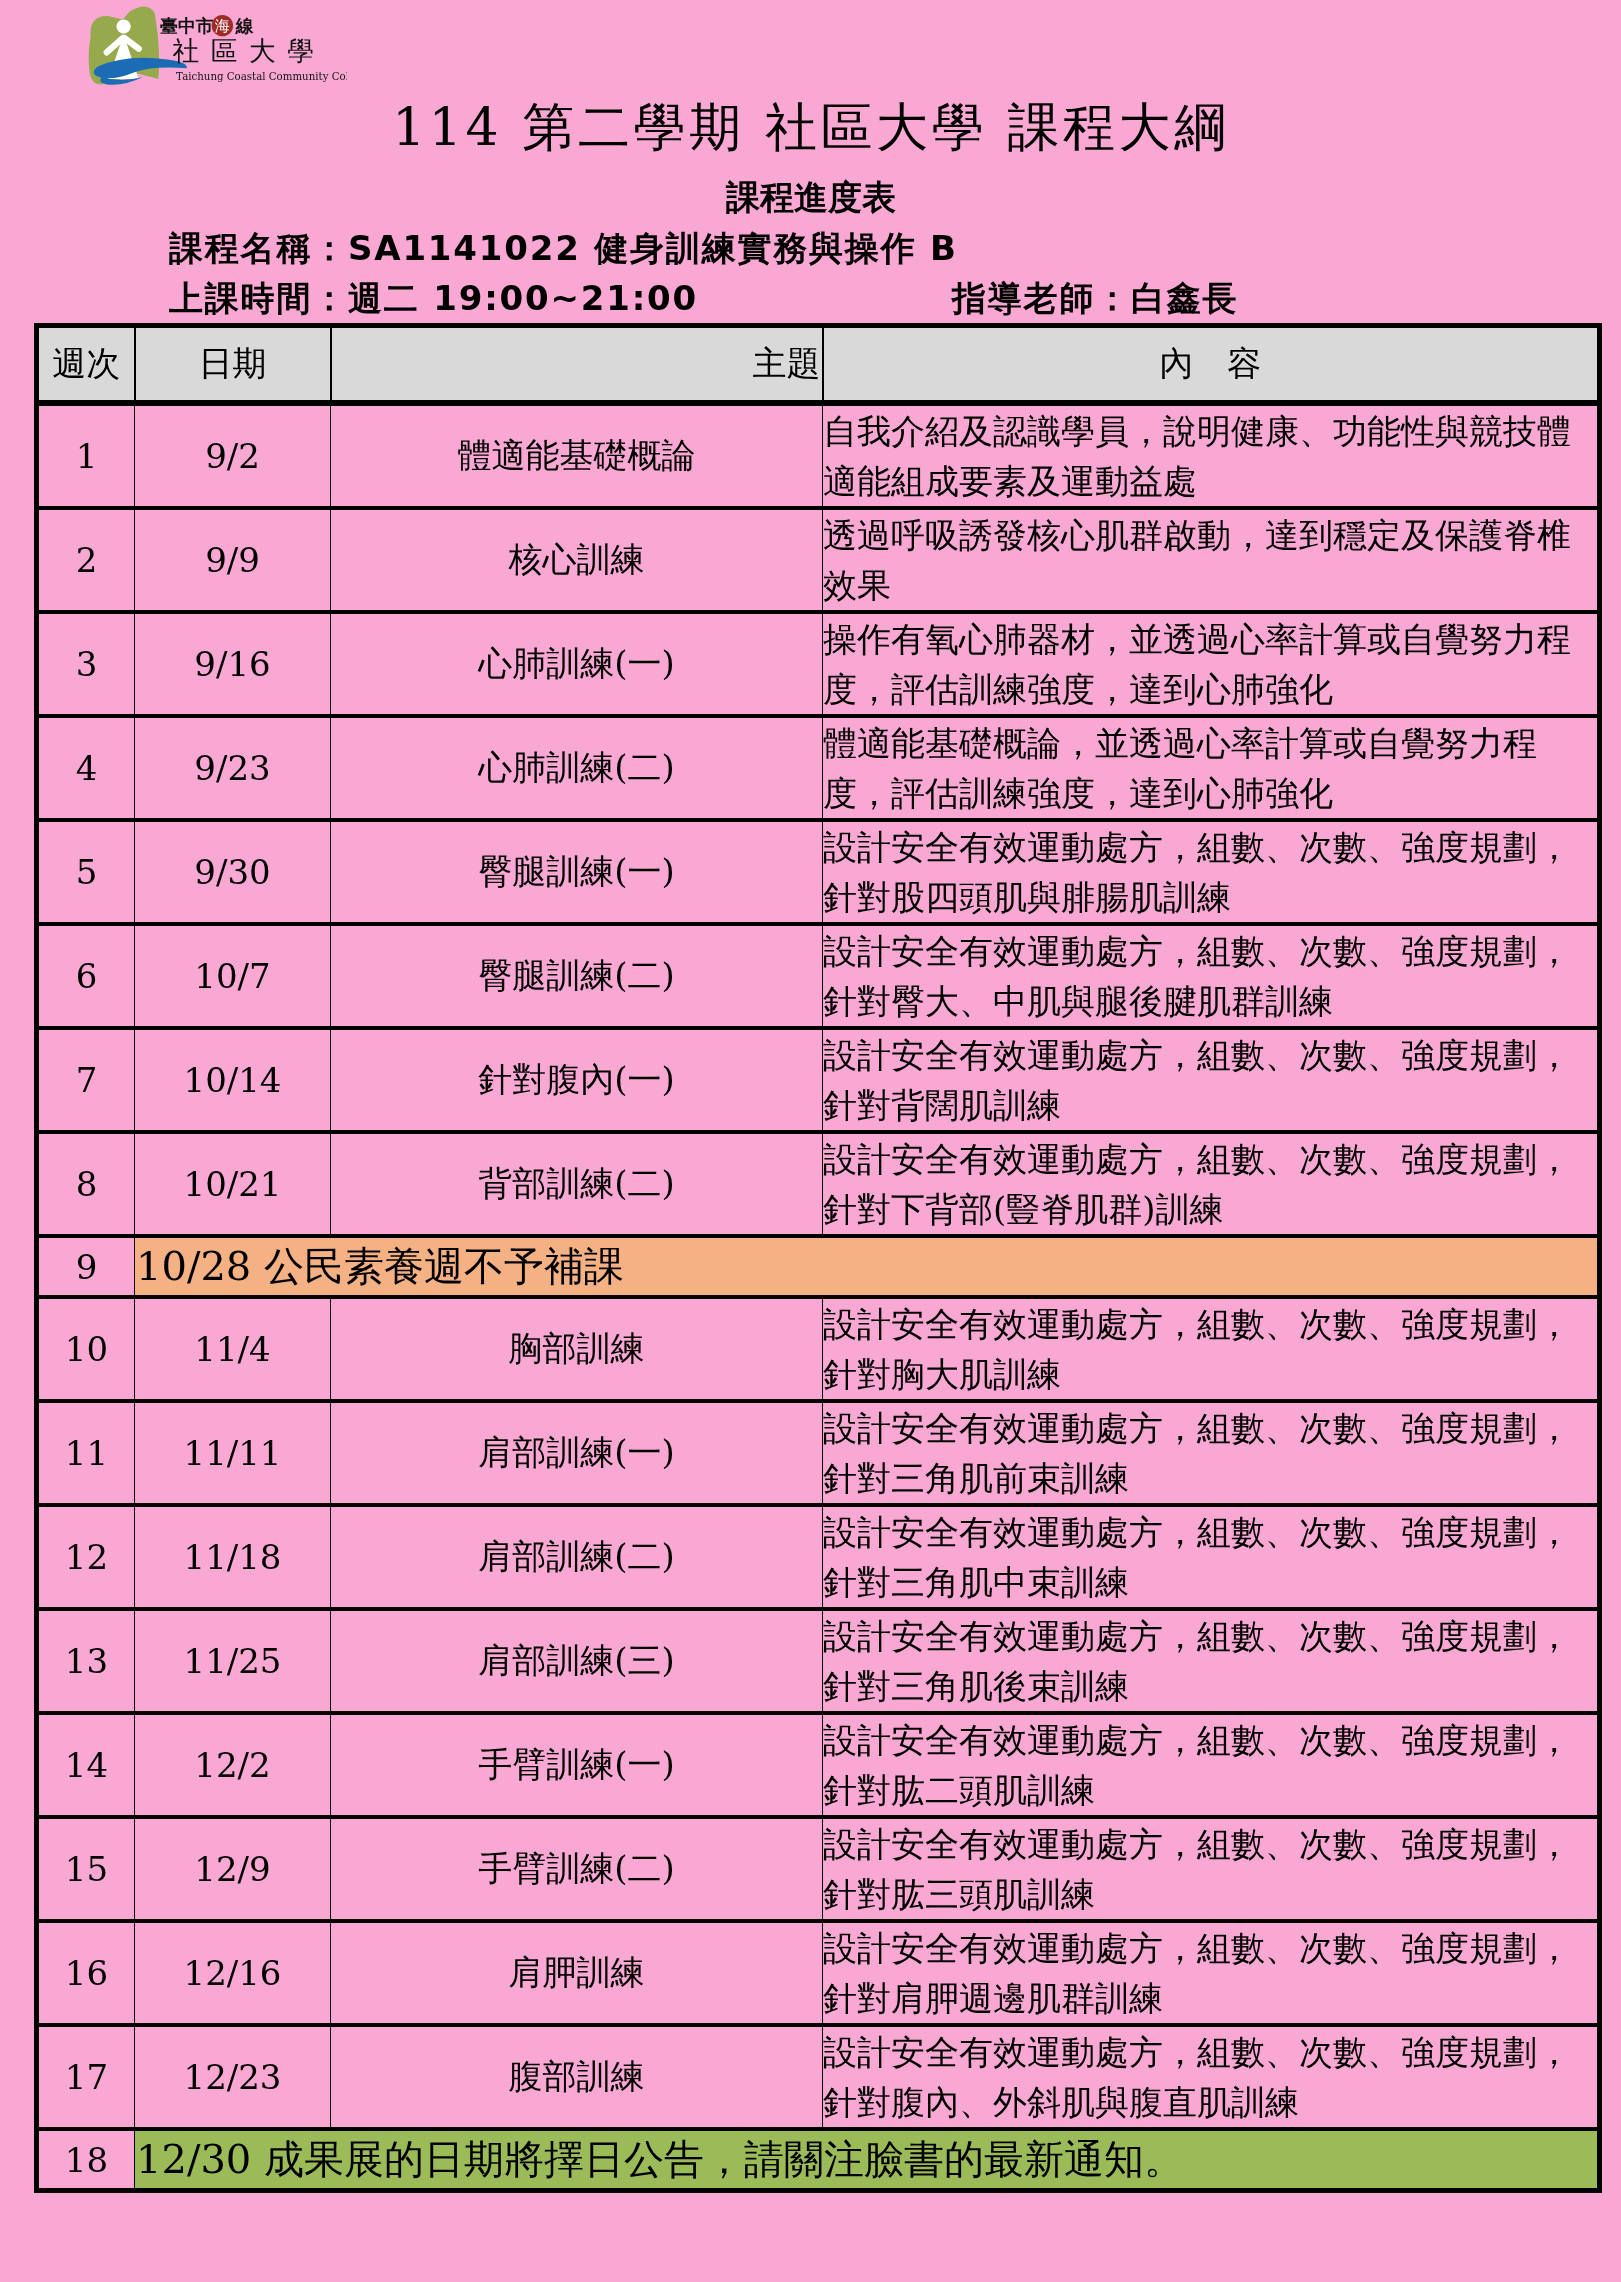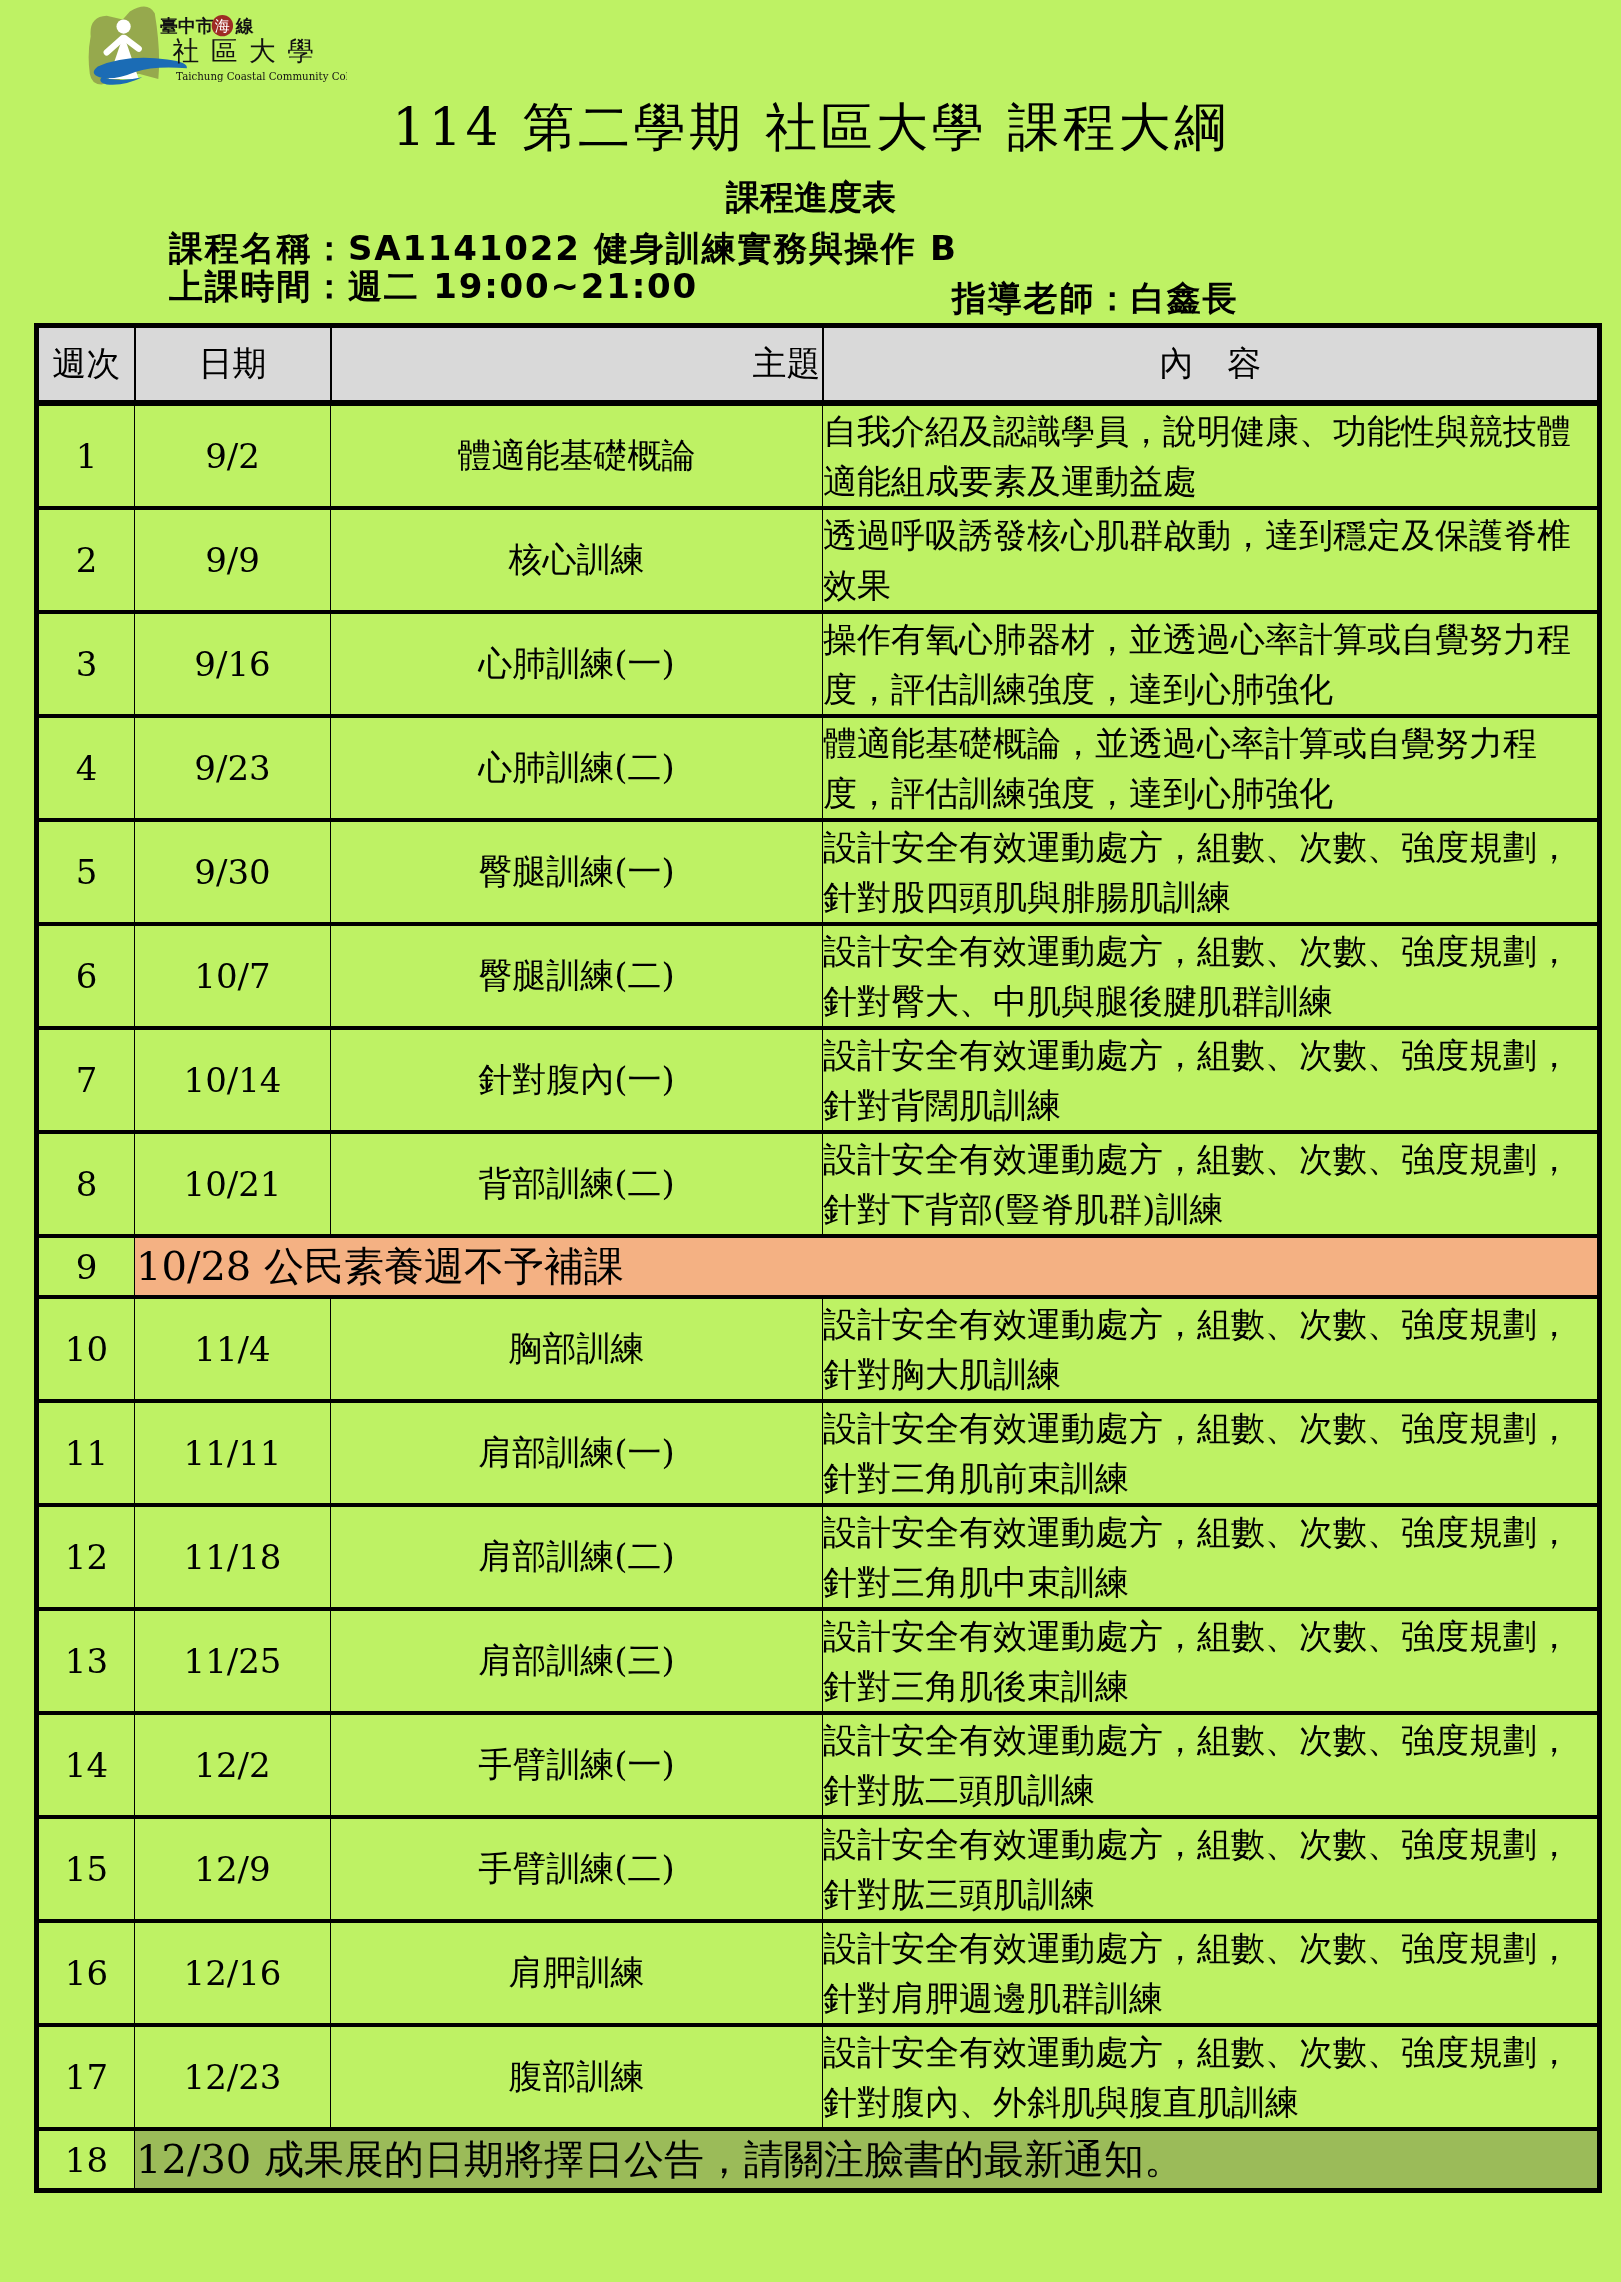--- a/index.html
+++ b/index.html
@@ -1,42 +1,42 @@
 <!DOCTYPE html>
 <html lang="zh-Hant" style="font-size:14.3px"><head>
 <meta charset="utf-8">
 <style>
   html,body{margin:0;padding:0;background:#ffffff;}
   body{
     width:1622px;height:2282px;position:relative;
     font-family:"DejaVu Serif","Liberation Serif",serif;
     color:#000;
   }
-  .sheet{position:absolute;inset:0;background:#bef264;}
+  .sheet{position:absolute;inset:0;background:#f9a8d4;}
 
   
   .logo{position:absolute;left:80px;top:3.6px;width:267px;height:86px;}
 
   
   .doc-title{
     position:absolute;top:93px;left:0;width:100%;
     text-align:center;font-size:52px;letter-spacing:3.6px;
     font-family:"DejaVu Serif","Liberation Serif",serif;
   }
   .doc-subtitle{
     position:absolute;top:175px;left:0;width:100%;
     text-align:center;font-size:34px;font-weight:bold;
     font-family:"DejaVu Sans","Liberation Sans",sans-serif;
   }
   .info-line{
     position:absolute;font-size:34px;font-weight:bold;letter-spacing:1.8px;
     font-family:"DejaVu Sans","Liberation Sans",sans-serif;white-space:nowrap;
   }
   .info-course{top:226px;left:169px;}
-  .info-time{top:264px;left:169px;}
+  .info-time{top:276px;left:169px;}
   .info-teacher{top:276px;left:952px;}
 
   
   table.schedule{
     position:absolute;top:323px;left:34px;width:1563px;
     border-collapse:collapse;table-layout:fixed;
     border:5.3px solid #000;
     font-family:"DejaVu Serif","Liberation Serif",serif;
   }
   col.c-week{width:98px;}

